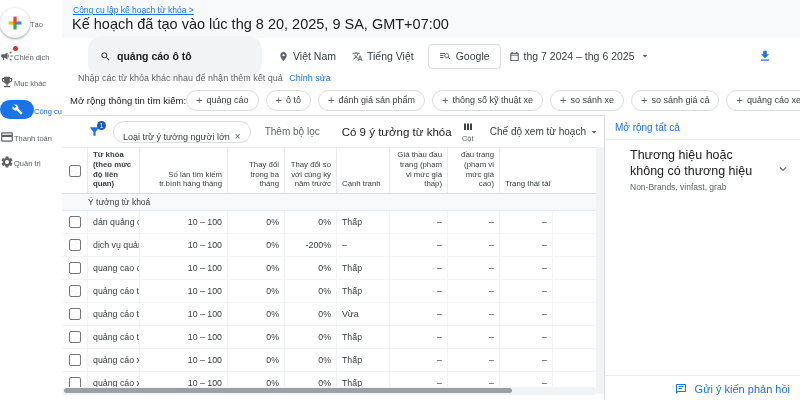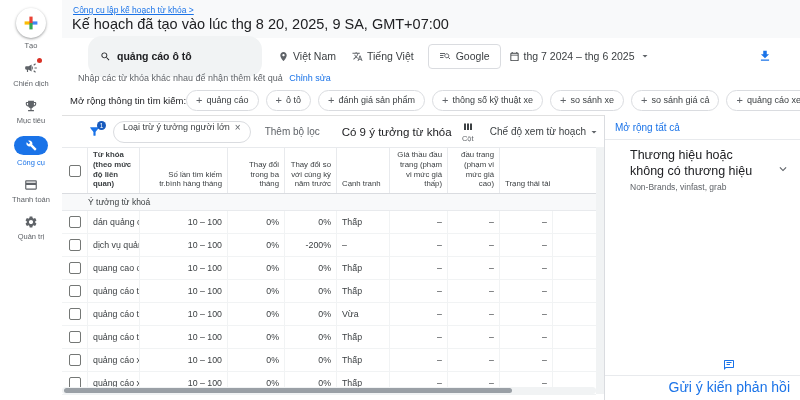--- a/index.html
+++ b/index.html
@@ -2,21 +2,21 @@
 <html><head>
 <meta charset="utf-8">
 <style>
   html,body{margin:0;padding:0;background:#fff;}
   .app{position:relative;width:800px;height:400px;background:#fff;overflow:hidden;
        font-family:"Liberation Sans","DejaVu Sans",sans-serif;color:#202124;}
   svg{display:block;}
 
   
   .sidebar{position:absolute;left:0;top:0;width:62px;height:400px;background:#fff;z-index:6;}
-  .side-item{display:flex;flex-direction:column;align-items:center;cursor:pointer;justify-content:space-between;}
+  .side-item{display:flex;flex-direction:row;align-items:center;cursor:pointer;}
   .side-label{font-size:7.5px;color:#5f6368;margin-top:3px;}
   .side-item.active .side-label{color:#1a73e8;}
   .create-circle{width:30px;height:30px;border-radius:50%;background:#fff;display:flex;align-items:center;justify-content:center;
       box-shadow:0 1px 3px rgba(60,64,67,.35),0 1px 2px rgba(60,64,67,.2);}
   .icon-wrap{position:relative;height:16px;display:flex;align-items:center;justify-content:center;}
   .red-dot{position:absolute;top:-2px;right:-4px;width:5px;height:5px;border-radius:50%;background:#d93025;}
   .nav-pill{width:34px;height:19px;border-radius:10px;background:#1a73e8;display:flex;align-items:center;justify-content:center;}
   .m-create{margin:8px 0 10px;}
   .m-item{margin-bottom:11px;}
 
@@ -45,21 +45,21 @@
   .chip{display:flex;align-items:center;gap:4px;border:1px solid #dadce0;border-radius:12px;height:19px;padding:0 9px;
       margin-right:7px;font-size:9px;color:#3c4043;cursor:pointer;background:#fff;}
   .chip .plus{color:#5f6368;font-size:11px;line-height:1;}
   .div-chips{position:absolute;left:62px;top:115px;width:542px;height:1px;background:#e0e0e0;}
 
   
   .toolbar{position:absolute;left:62px;top:116px;width:542px;height:31px;display:flex;align-items:center;background:#fff;}
   .funnel-wrap{position:relative;margin-left:26px;margin-right:12px;cursor:pointer;}
   .funnel-badge{position:absolute;top:-4px;right:-5px;width:9px;height:9px;border-radius:50%;background:#185abc;color:#fff;
       font-size:6.5px;display:flex;align-items:center;justify-content:center;}
-  .filter-chip{display:flex;align-items:flex-start;gap:5px;border:1px solid #dadce0;border-radius:12px;height:20px;padding:0 9px;
+  .filter-chip{display:flex;align-items:flex-end;gap:5px;border:1px solid #dadce0;border-radius:12px;height:20px;padding:0 9px;
       font-size:9px;color:#3c4043;cursor:pointer;margin-right:14px;}
   .filter-chip .x{color:#5f6368;font-size:10px;cursor:pointer;}
   .add-filter{font-size:10px;color:#5f6368;margin-right:22px;cursor:pointer;}
   .result-count{font-size:11.5px;color:#202124;}
   .col-btn{display:flex;flex-direction:column;align-items:center;margin-right:16px;cursor:pointer;}
   .col-btn .lbl{font-size:7.5px;color:#5f6368;margin-top:1px;}
   .view-mode{display:flex;align-items:center;gap:2px;font-size:10px;color:#3c4043;cursor:pointer;margin-right:4px;}
 
   
   .table{position:absolute;left:62px;top:147px;width:534px;background:#fff;}
@@ -86,21 +86,21 @@
   .vtrack{position:absolute;left:596px;top:147px;width:8px;height:247px;background:#f1f3f4;}
 
   
   .rpanel{position:absolute;left:604px;top:115px;width:195px;height:285px;background:#fff;border-left:1px solid #dadce0;}
   .expand-all{font-size:10px;color:#1a73e8;padding:7px 0 6px 10px;cursor:pointer;}
   .rp-div{height:1px;background:#e8eaed;}
   .group{position:relative;padding:7px 30px 6px 25px;cursor:pointer;}
   .group-title{font-size:12.5px;color:#202124;line-height:1.3;}
   .group-sub{font-size:8.5px;color:#5f6368;margin-top:2px;}
   .group-chevron{position:absolute;right:10px;top:22px;cursor:pointer;}
-  .feedback{position:absolute;right:10px;bottom:5px;display:flex;align-items:center;gap:8px;font-size:14px;color:#1a73e8;cursor:pointer;flex-direction:column;}
+  .feedback{position:absolute;right:10px;bottom:5px;display:flex;align-items:center;gap:8px;font-size:11px;color:#1a73e8;cursor:pointer;}
   .fb-div{position:absolute;left:0;right:0;bottom:24px;height:1px;background:#e8eaed;}
 </style>
 </head>
 <body>
 
 <div class="app">
 
   <div class="sidebar">
     <div class="side-item m-create">
       <div class="create-circle">
@@ -121,21 +121,21 @@
         </svg>
         <span class="red-dot"></span>
       </div>
       <span class="side-label">Chiến dịch</span>
     </div>
 
     <div class="side-item m-item">
       <svg width="14" height="14" viewBox="0 0 24 24">
         <path fill="#5f6368" d="M19 5h-2V3H7v2H5c-1.1 0-2 .9-2 2v1c0 2.55 1.92 4.63 4.39 4.94.63 1.5 1.98 2.63 3.61 2.96V19H7v2h10v-2h-4v-3.1c1.63-.33 2.98-1.46 3.61-2.96C19.08 12.63 21 10.55 21 8V7c0-1.1-.9-2-2-2zM5 8V7h2v3.82C5.84 10.4 5 9.3 5 8zm14 0c0 1.3-.84 2.4-2 2.82V7h2v1z"></path>
       </svg>
-      <span class="side-label">Mục tiêu</span>
+      <span class="side-label">Mục khác</span>
     </div>
 
     <div class="side-item m-item active">
       <div class="nav-pill">
         <svg width="11" height="11" viewBox="0 0 24 24">
           <path fill="#ffffff" d="M22.7 19l-9.1-9.1c.9-2.3.4-5-1.5-6.9-2-2-5-2.4-7.4-1.3L9 6 6 9 1.6 4.7C.4 7.1.9 10.1 2.9 12.1c1.9 1.9 4.6 2.4 6.9 1.5l9.1 9.1c.4.4 1 .4 1.4 0l2.3-2.3c.5-.4.5-1.1.1-1.4z"></path>
         </svg>
       </div>
       <span class="side-label">Công cụ</span>
     </div>

